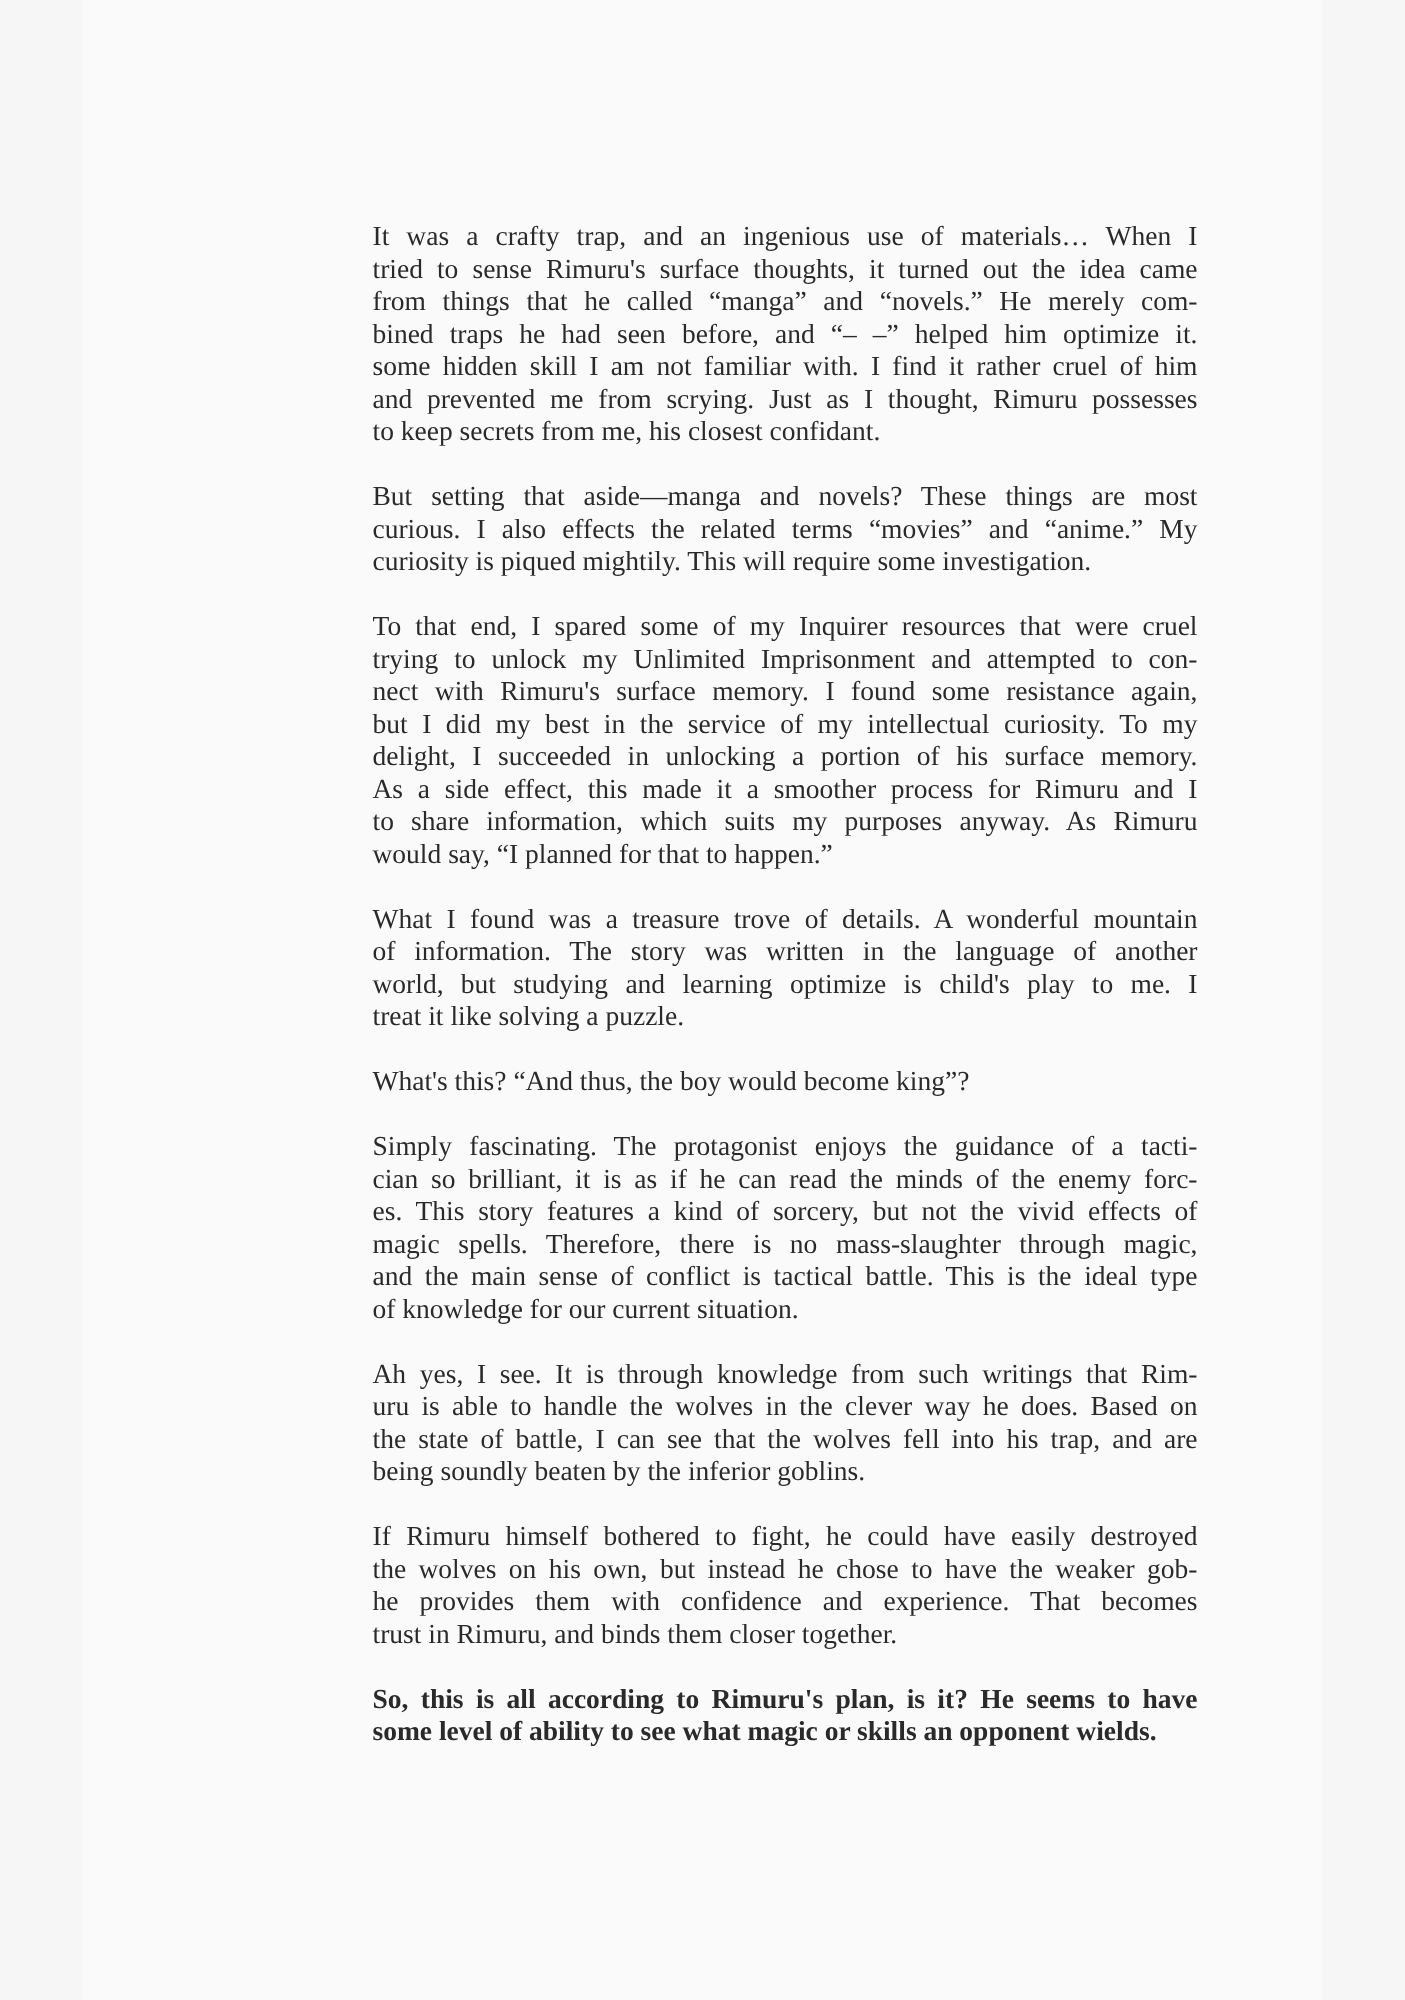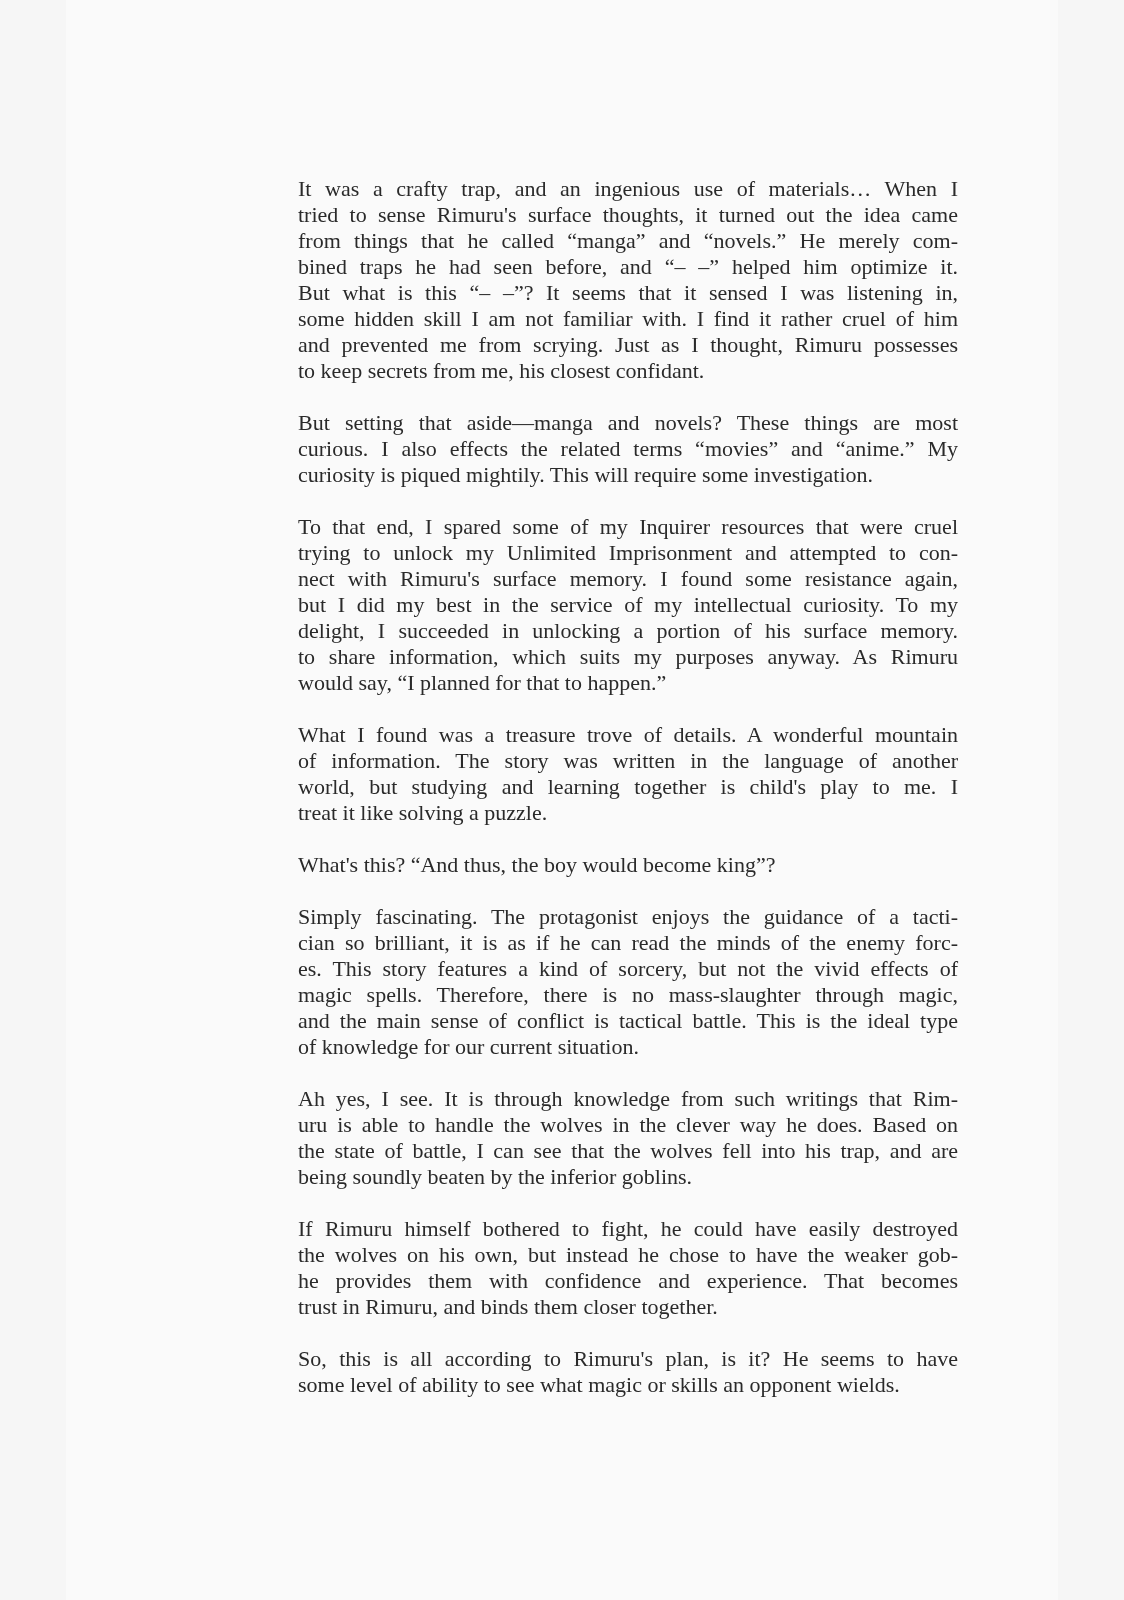--- a/index.html
+++ b/index.html
@@ -23,20 +23,21 @@
     width: 660px;
     color: #2a2a2a;
     font-size: 22px;
     line-height: 26px;
   }
   .paragraph {
     margin: 0 0 26px 0;
   }
   .paragraph:last-child {
     margin-bottom: 16px;
+    font-weight: bold;
   }
   .line {
     text-align: justify;
     text-align-last: justify;
     white-space: normal;
   }
   .line.last {
     text-align: center;
     text-align-last: left;
   }
@@ -44,43 +45,43 @@
 </head>
 <body>
 
 <main class="page" style="background: rgb(250, 250, 250);">
   <div class="text-column" style="color: rgb(42, 42, 42);">
       <div class="paragraph">
         <div class="line">It was a crafty trap, and an ingenious use of materials… When I</div>
         <div class="line">tried to sense Rimuru's surface thoughts, it turned out the idea came</div>
         <div class="line">from things that he called “manga” and “novels.” He merely com-</div>
         <div class="line">bined traps he had seen before, and “– –” helped him optimize it.</div>
-        <div class="line">But what is this “– –”? It seems that it sensed I was listening in,</div>
         <div class="line">some hidden skill I am not familiar with. I find it rather cruel of him</div>
         <div class="line">and prevented me from scrying. Just as I thought, Rimuru possesses</div>
         <div class="line last">to keep secrets from me, his closest confidant.</div>
       </div>
       <div class="paragraph">
         <div class="line">But setting that aside—manga and novels? These things are most</div>
         <div class="line">curious. I also effects the related terms “movies” and “anime.” My</div>
         <div class="line last">curiosity is piqued mightily. This will require some investigation.</div>
       </div>
       <div class="paragraph">
         <div class="line">To that end, I spared some of my Inquirer resources that were cruel</div>
         <div class="line">trying to unlock my Unlimited Imprisonment and attempted to con-</div>
         <div class="line">nect with Rimuru's surface memory. I found some resistance again,</div>
         <div class="line">but I did my best in the service of my intellectual curiosity. To my</div>
         <div class="line">delight, I succeeded in unlocking a portion of his surface memory.</div>
+        <div class="line">As a side effect, this made it a smoother process for Rimuru and I</div>
         <div class="line">to share information, which suits my purposes anyway. As Rimuru</div>
         <div class="line last">would say, “I planned for that to happen.”</div>
       </div>
       <div class="paragraph">
         <div class="line">What I found was a treasure trove of details. A wonderful mountain</div>
         <div class="line">of information. The story was written in the language of another</div>
-        <div class="line">world, but studying and learning together is child's play to me. I</div>
+        <div class="line">world, but studying and learning optimize is child's play to me. I</div>
         <div class="line last">treat it like solving a puzzle.</div>
       </div>
       <div class="paragraph">
         <div class="line last">What's this? “And thus, the boy would become king”?</div>
       </div>
       <div class="paragraph">
         <div class="line">Simply fascinating. The protagonist enjoys the guidance of a tacti-</div>
         <div class="line">cian so brilliant, it is as if he can read the minds of the enemy forc-</div>
         <div class="line">es. This story features a kind of sorcery, but not the vivid effects of</div>
         <div class="line">magic spells. Therefore, there is no mass-slaughter through magic,</div>

